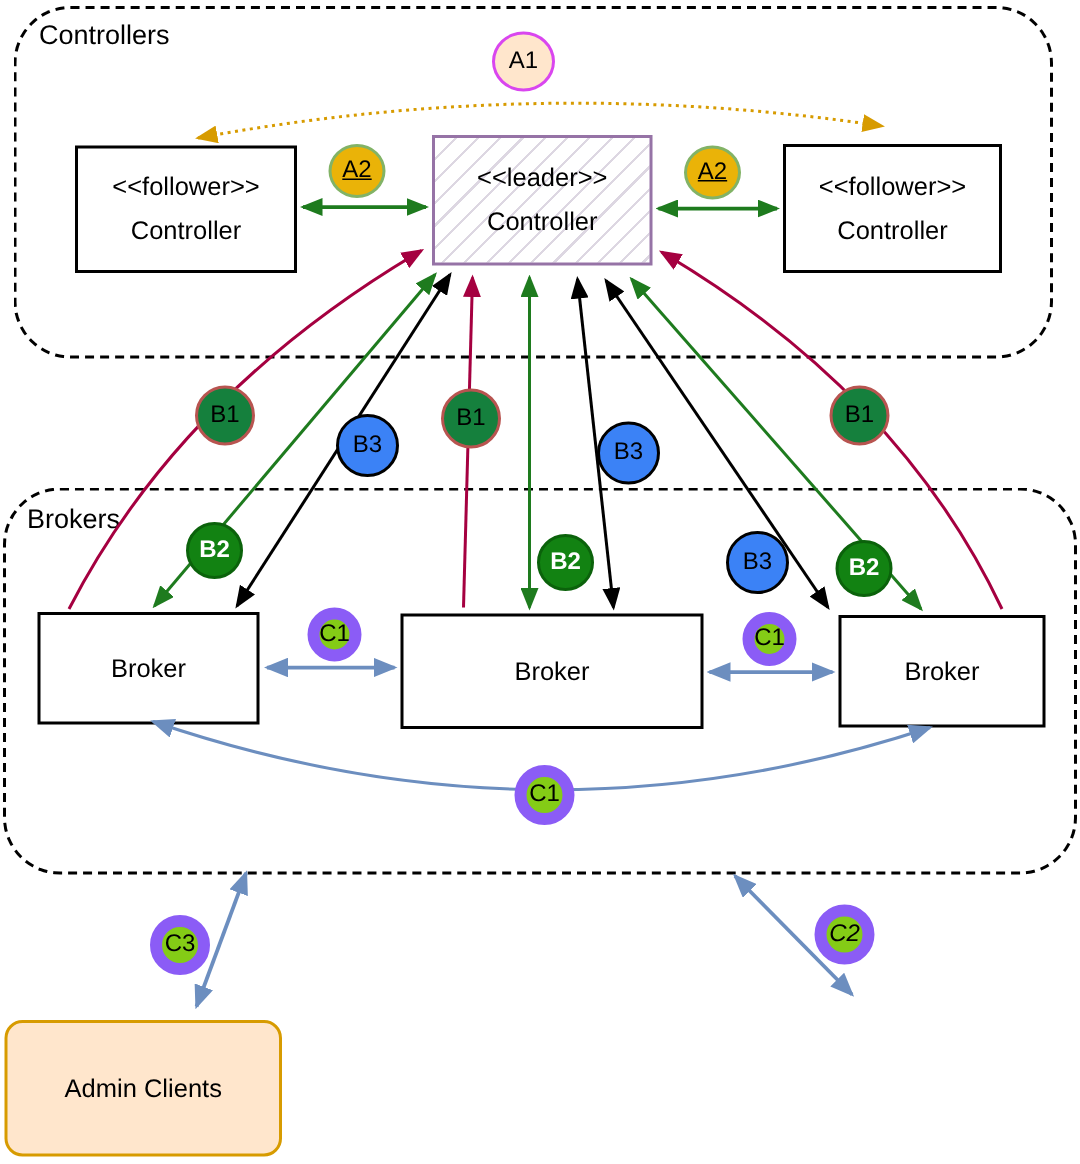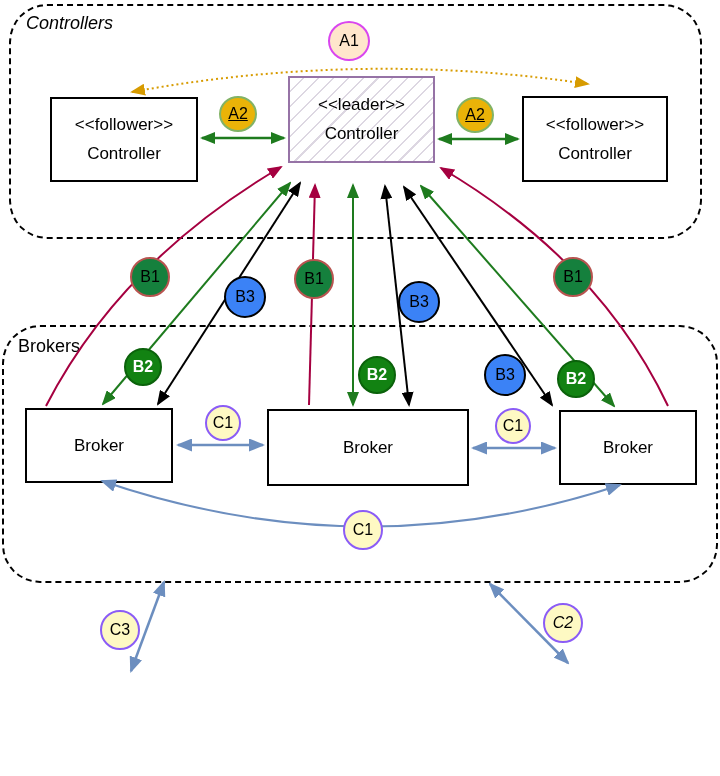--- a/index.html
+++ b/index.html
@@ -29,43 +29,43 @@
   }
   .badge{
     position:absolute;border-radius:50%;display:flex;align-items:center;justify-content:center;
     font-size:16px;box-sizing:border-box;z-index:30;background:#fff;
   }
   .badge.a1{background:#ffe6cc;border:2px solid #d946ef;}
   .badge.a2{background:#eab308;border:2px solid #82b366;text-decoration:underline;}
   .badge.b1{background:#15803d;border:2px solid #b85450;}
   .badge.b2{background:#128212;border:2px solid #0b620b;color:#fff;font-weight:bold;}
   .badge.b3{background:#3b82f6;border:2px solid #000000;}
-  .badge.c{background:#fef9c3;border:2px solid #8b5cf6;}
+  .badge.c{background:#84cc16;border:8px solid #8b5cf6;}
   svg.wires{position:absolute;left:0;top:0;z-index:20;pointer-events:none;}
   .layer-nodes{position:absolute;left:0;top:0;width:100%;height:100%;z-index:10;}
 </style>
 </head>
 <body>
 
 <div class="stage">
 
   <div class="container" style="left:9px;top:4px;width:689px;height:231px;"></div>
-  <div class="container-label" style="left:26px;top:13px;font-style:italic;">Controllers</div>
+  <div class="container-label" style="left:26px;top:13px;">Controllers</div>
 
   <div class="container" style="left:2px;top:325px;width:712px;height:254px;"></div>
   <div class="container-label" style="left:18px;top:336px;">Brokers</div>
 
   <div class="layer-nodes">
 
     <div class="node" style="left:50px;top:97px;width:148px;height:85px;">
       <span>&lt;&lt;follower&gt;&gt;</span>
       <span>Controller</span>
     </div>
 
-    <div class="node leader" style="left:288px;top:76px;width:147px;height:87px;">
+    <div class="node leader" style="left:288px;top:90px;width:147px;height:87px;">
       <span>&lt;&lt;leader&gt;&gt;</span>
       <span>Controller</span>
     </div>
 
     <div class="node" style="left:522px;top:96px;width:146px;height:86px;">
       <span>&lt;&lt;follower&gt;&gt;</span>
       <span>Controller</span>
     </div>
 
     <div class="node" style="left:25px;top:408px;width:148px;height:75px;">
@@ -73,20 +73,23 @@
     </div>
 
     <div class="node" style="left:267px;top:409px;width:202px;height:77px;">
       <span>Broker</span>
     </div>
 
     <div class="node" style="left:559px;top:410px;width:138px;height:75px;">
       <span>Broker</span>
     </div>
 
+    <div class="client" style="left:3px;top:680px;width:185px;height:91px;">
+      <span>Admin Clients</span>
+    </div>
 
   </div>
 
   <svg class="wires" width="720" height="776" viewBox="0 0 720 776">
     <defs>
       <marker id="ah-orange" markerUnits="userSpaceOnUse" markerWidth="15" markerHeight="12" refX="13" refY="6" orient="auto-start-reverse">
           <path d="M0,0 L15,6 L0,12 z" fill="#d79b00"></path>
         </marker>
       <marker id="ah-green" markerUnits="userSpaceOnUse" markerWidth="15" markerHeight="12" refX="13" refY="6" orient="auto-start-reverse">
           <path d="M0,0 L15,6 L0,12 z" fill="#1e7b1e"></path>

